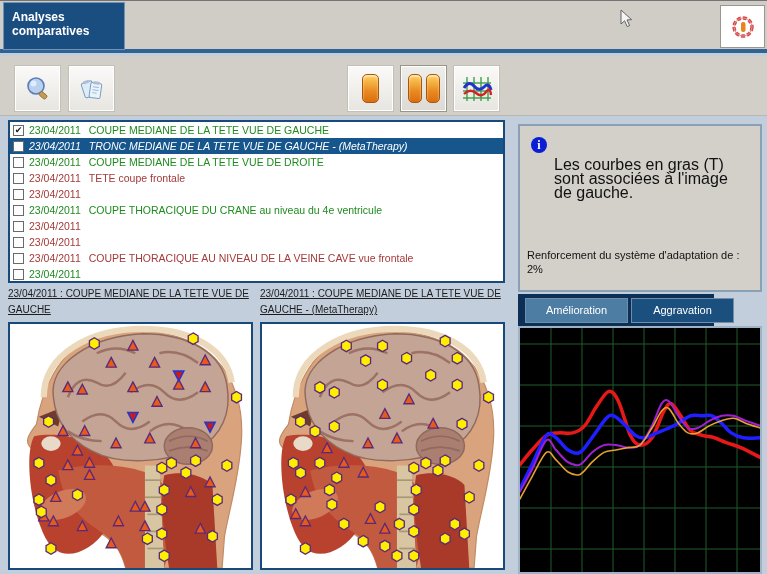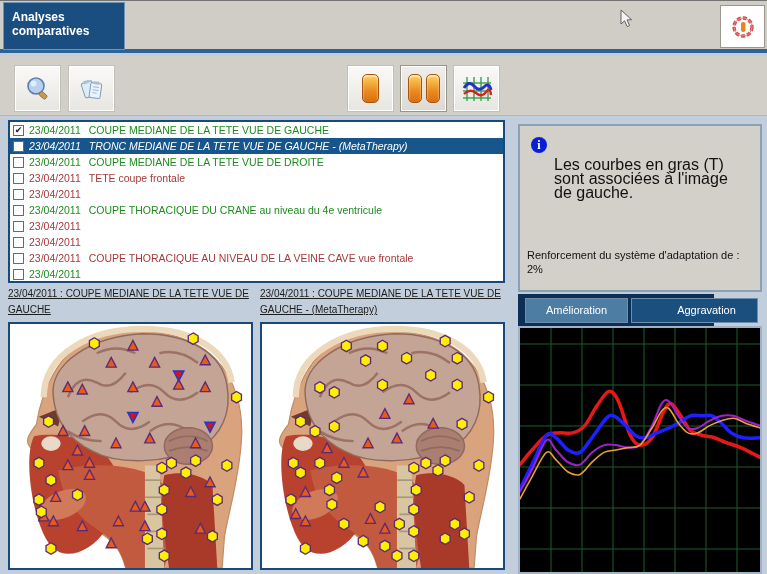--- a/index.html
+++ b/index.html
@@ -63,21 +63,21 @@
   .info-text{position:absolute;top:32px;left:34px;width:188px;font-size:16px;
     line-height:14px;color:#111;}
   .reinforce{position:absolute;top:122px;left:7px;width:228px;font-size:11px;
     line-height:14px;color:#111;}
   .btnbar{position:absolute;top:294px;left:518px;width:196px;height:32px;
     background:#0d2f55;}
   .panel-btn{position:absolute;top:4px;height:23px;width:101px;border:1px solid #6d8fab;
     color:#fff;font-size:11px;text-align:center;line-height:22px;cursor:pointer;
     font-family:"Liberation Sans",sans-serif;}
   .panel-btn.improve{left:7px;background:#4e7da3;}
-  .panel-btn.worsen{left:113px;background:#1b4f7d;padding-left:24px;}
+  .panel-btn.worsen{left:113px;background:#1b4f7d;}
   .chartbox{position:absolute;top:326px;left:518px;width:244px;height:248px;
     background:#000;border:2px solid #9fb3c6;box-sizing:border-box;}
   .chartbox svg{display:block;width:100%;height:100%;}
 </style>
 </head>
 <body>
 
 <div class="topbar">
   <div class="tab">Analyses comparatives</div>
   <div class="power-btn">

